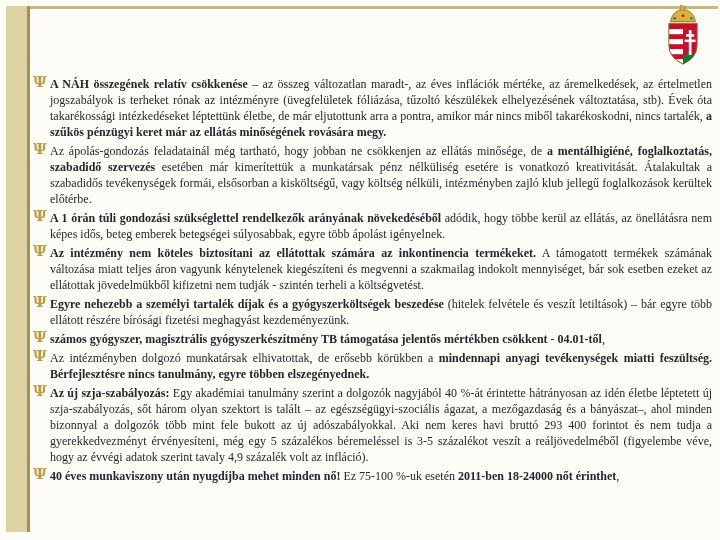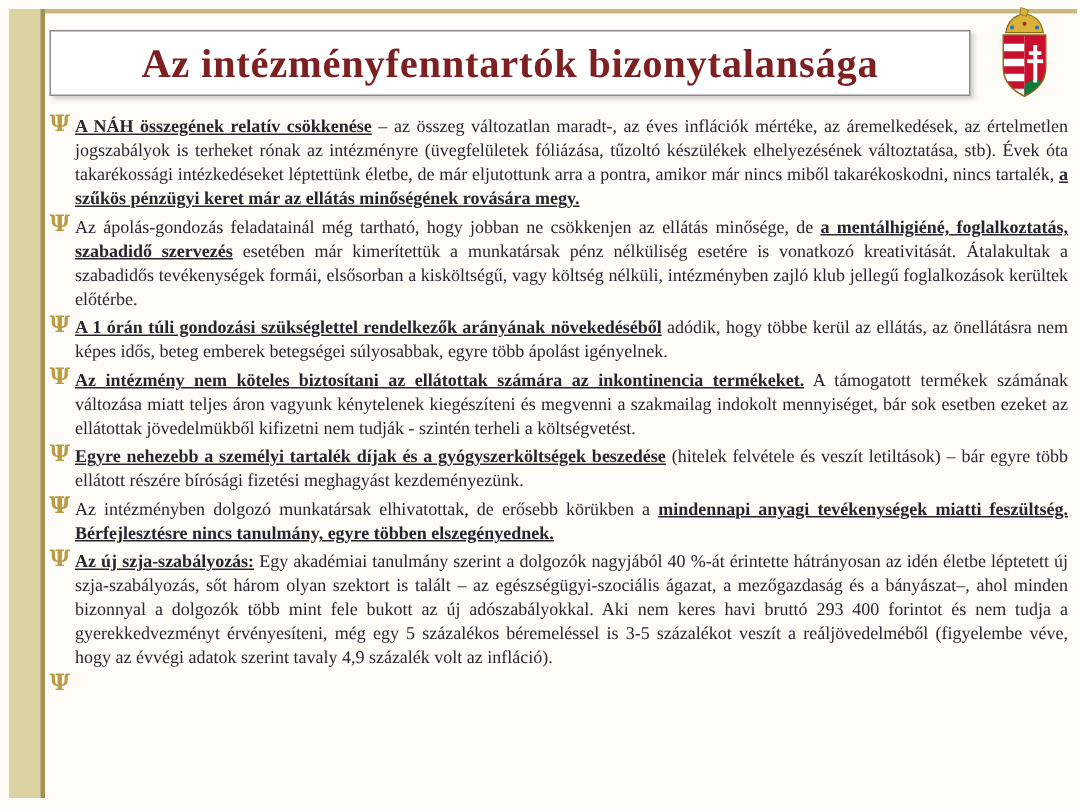--- a/index.html
+++ b/index.html
@@ -22,33 +22,30 @@
   .content{
     position:absolute;left:36px;top:76px;width:676px;
     font-size:12px;line-height:16px;color:#26262e;text-align:justify;
   }
   .bullet{position:relative;padding-left:14px;margin-bottom:3px;}
   .glyph{
     position:absolute;left:-3px;top:-2px;color:#bb9c44;font-size:15px;font-weight:bold;
     font-family:"DejaVu Serif",serif;
   }
   .b{font-weight:bold;}
-  .u{text-decoration:underline;}
+  .u{}
   .i{}
 </style>
 </head>
 <body>
 
 <div class="slide">
   <div class="top-band"></div>
   <div class="left-band"></div>
 
-  <div class="title-box">
-    <h1>Az intézményfenntartók bizonytalansága</h1>
-  </div>
 
   <div class="crest">
     <svg viewBox="0 0 60 76" width="50" height="66" aria-hidden="true">
 
       <path d="M15 22 Q17 9 30 7 Q43 9 45 22 Z" fill="#d9b23a" stroke="#8a6a1a" stroke-width="1"></path>
       <path d="M27 2 l6 2 -1.5 5 -5 -1.5 z" fill="#d9b23a" stroke="#8a6a1a" stroke-width="0.6"></path>
       <circle cx="20" cy="18" r="1.6" fill="#2d6db5"></circle>
       <circle cx="30" cy="15" r="1.6" fill="#b02020"></circle>
       <circle cx="40" cy="18" r="1.6" fill="#2d6db5"></circle>
 
@@ -72,18 +69,18 @@
       <path d="M13 24 h34 v26 q0 15 -17 23 q-17 -8 -17 -23 z" fill="none" stroke="#8a6a1a" stroke-width="1.2"></path>
     </svg>
   </div>
 
   <div class="content">
       <div class="bullet"><span class="glyph">Ψ</span><span><span class="b u">A NÁH összegének relatív csökkenése</span><span> – </span><span class="i">az összeg változatlan maradt-</span><span>, az éves inflációk mértéke, az áremelkedések, az értelmetlen jogszabályok is terheket rónak az intézményre </span><span class="i">(üvegfelületek fóliázása, tűzoltó készülékek elhelyezésének változtatása, stb).</span><span> Évek óta takarékossági intézkedéseket léptettünk életbe, de már eljutottunk arra a pontra, amikor már nincs miből takarékoskodni, nincs tartalék, </span><span class="b u">a szűkös pénzügyi keret már az ellátás minőségének rovására megy.</span></span></div>
       <div class="bullet"><span class="glyph">Ψ</span><span><span>Az ápolás-gondozás feladatainál még tartható, hogy jobban ne csökkenjen az ellátás minősége, de </span><span class="b u">a mentálhigiéné, foglalkoztatás, szabadidő szervezés</span><span> esetében már kimerítettük a munkatársak pénz nélküliség esetére is vonatkozó kreativitását. Átalakultak a szabadidős tevékenységek formái, elsősorban a kisköltségű, vagy költség nélküli, intézményben zajló klub jellegű foglalkozások kerültek előtérbe.</span></span></div>
       <div class="bullet"><span class="glyph">Ψ</span><span><span class="b u">A 1 órán túli gondozási szükséglettel rendelkezők arányának növekedéséből</span><span> adódik, hogy többe kerül az ellátás, az önellátásra nem képes idős, beteg emberek betegségei súlyosabbak,  egyre több ápolást igényelnek.</span></span></div>
       <div class="bullet"><span class="glyph">Ψ</span><span><span class="b u">Az intézmény nem köteles biztosítani az ellátottak számára az inkontinencia termékeket.</span><span> A támogatott termékek számának változása miatt teljes áron vagyunk kénytelenek kiegészíteni és megvenni a szakmailag indokolt mennyiséget, bár sok esetben ezeket az ellátottak jövedelmükből kifizetni nem tudják - szintén terheli a költségvetést.</span></span></div>
       <div class="bullet"><span class="glyph">Ψ</span><span><span class="b u">Egyre nehezebb a személyi tartalék díjak és a gyógyszerköltségek beszedése</span><span> </span><span class="i">(hitelek felvétele és veszít letiltások)</span><span> – bár egyre több ellátott részére bírósági fizetési meghagyást kezdeményezünk.</span></span></div>
-      <div class="bullet"><span class="glyph">Ψ</span></div>
+      <div class="bullet"><span class="glyph">Ψ</span><span><span class="b u">számos gyógyszer, magisztrális gyógyszerkészítmény TB támogatása jelentős mértékben csökkent</span><span> - </span><span class="b">04.01-től</span><span>,</span></span></div>
       <div class="bullet"><span class="glyph">Ψ</span><span><span>Az intézményben dolgozó munkatársak elhivatottak, de erősebb körükben a </span><span class="b u">mindennapi anyagi tevékenységek miatti feszültség.</span><span> </span><span class="b u">Bérfejlesztésre nincs tanulmány, egyre többen elszegényednek.</span></span></div>
       <div class="bullet"><span class="glyph">Ψ</span><span><span class="b u">Az új szja-szabályozás:</span><span> Egy akadémiai tanulmány szerint a dolgozók nagyjából 40 %-át érintette hátrányosan az idén életbe léptetett új szja-szabályozás, sőt három olyan szektort is talált – az egészségügyi-szociális ágazat, a mezőgazdaság és a bányászat–, ahol minden bizonnyal a dolgozók több mint fele bukott az új adószabályokkal. Aki nem keres havi bruttó 293 400 forintot és nem tudja a gyerekkedvezményt érvényesíteni, még egy 5 százalékos béremeléssel is 3-5 százalékot veszít a reáljövedelméből </span><span class="i">(figyelembe véve, hogy az évvégi adatok szerint tavaly 4,9 százalék volt az infláció).</span></span></div>
-      <div class="bullet"><span class="glyph">Ψ</span></div>
+      <div class="bullet"><span class="glyph">Ψ</span><span><span class="b u">40 éves munkaviszony után nyugdíjba mehet minden nő!</span><span> Ez 75-100 %-uk esetén </span><span class="b u">2011-ben 18-24000 nőt érinthet</span><span>,</span></span></div>
     </div>
 </div>
 
 </body></html>

